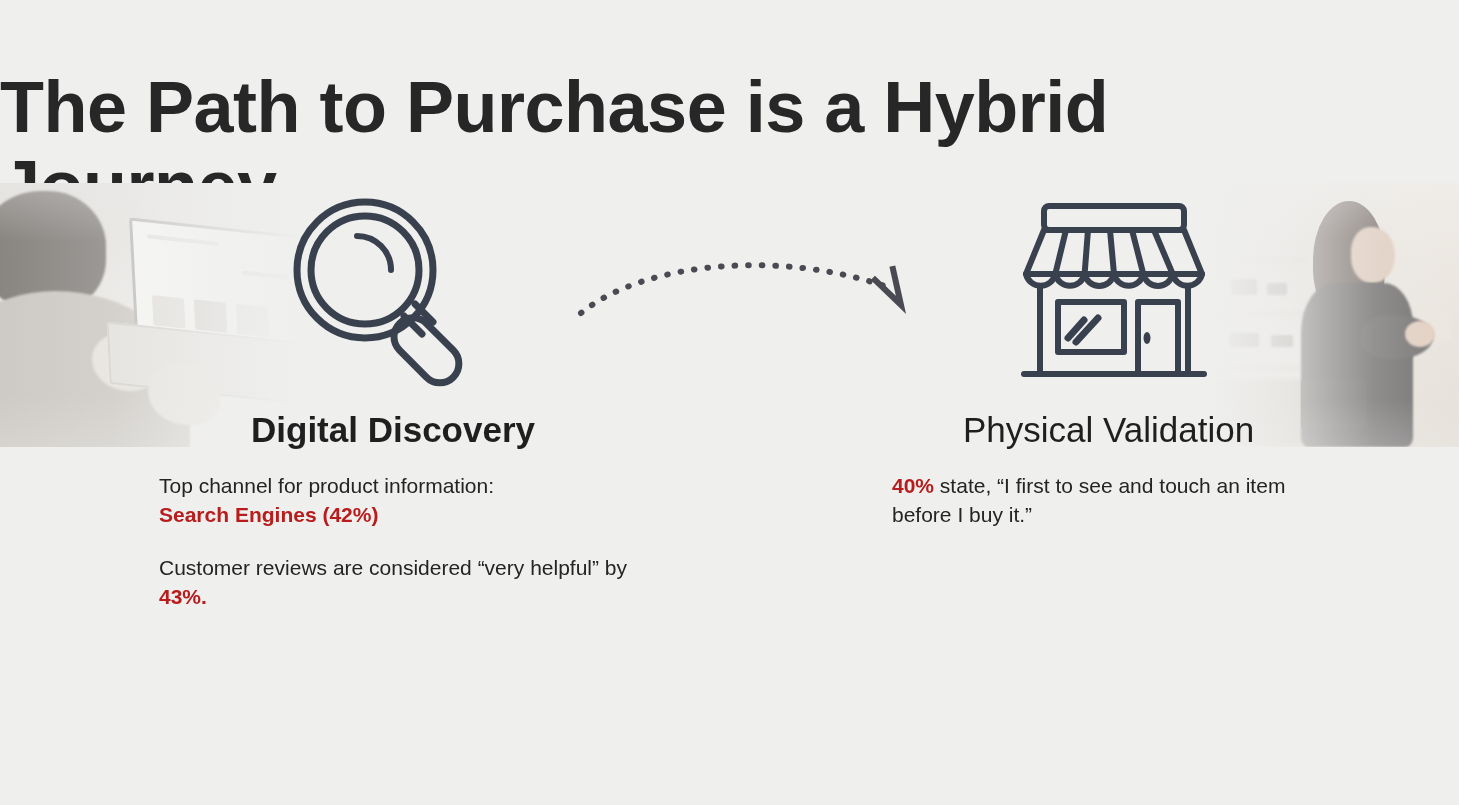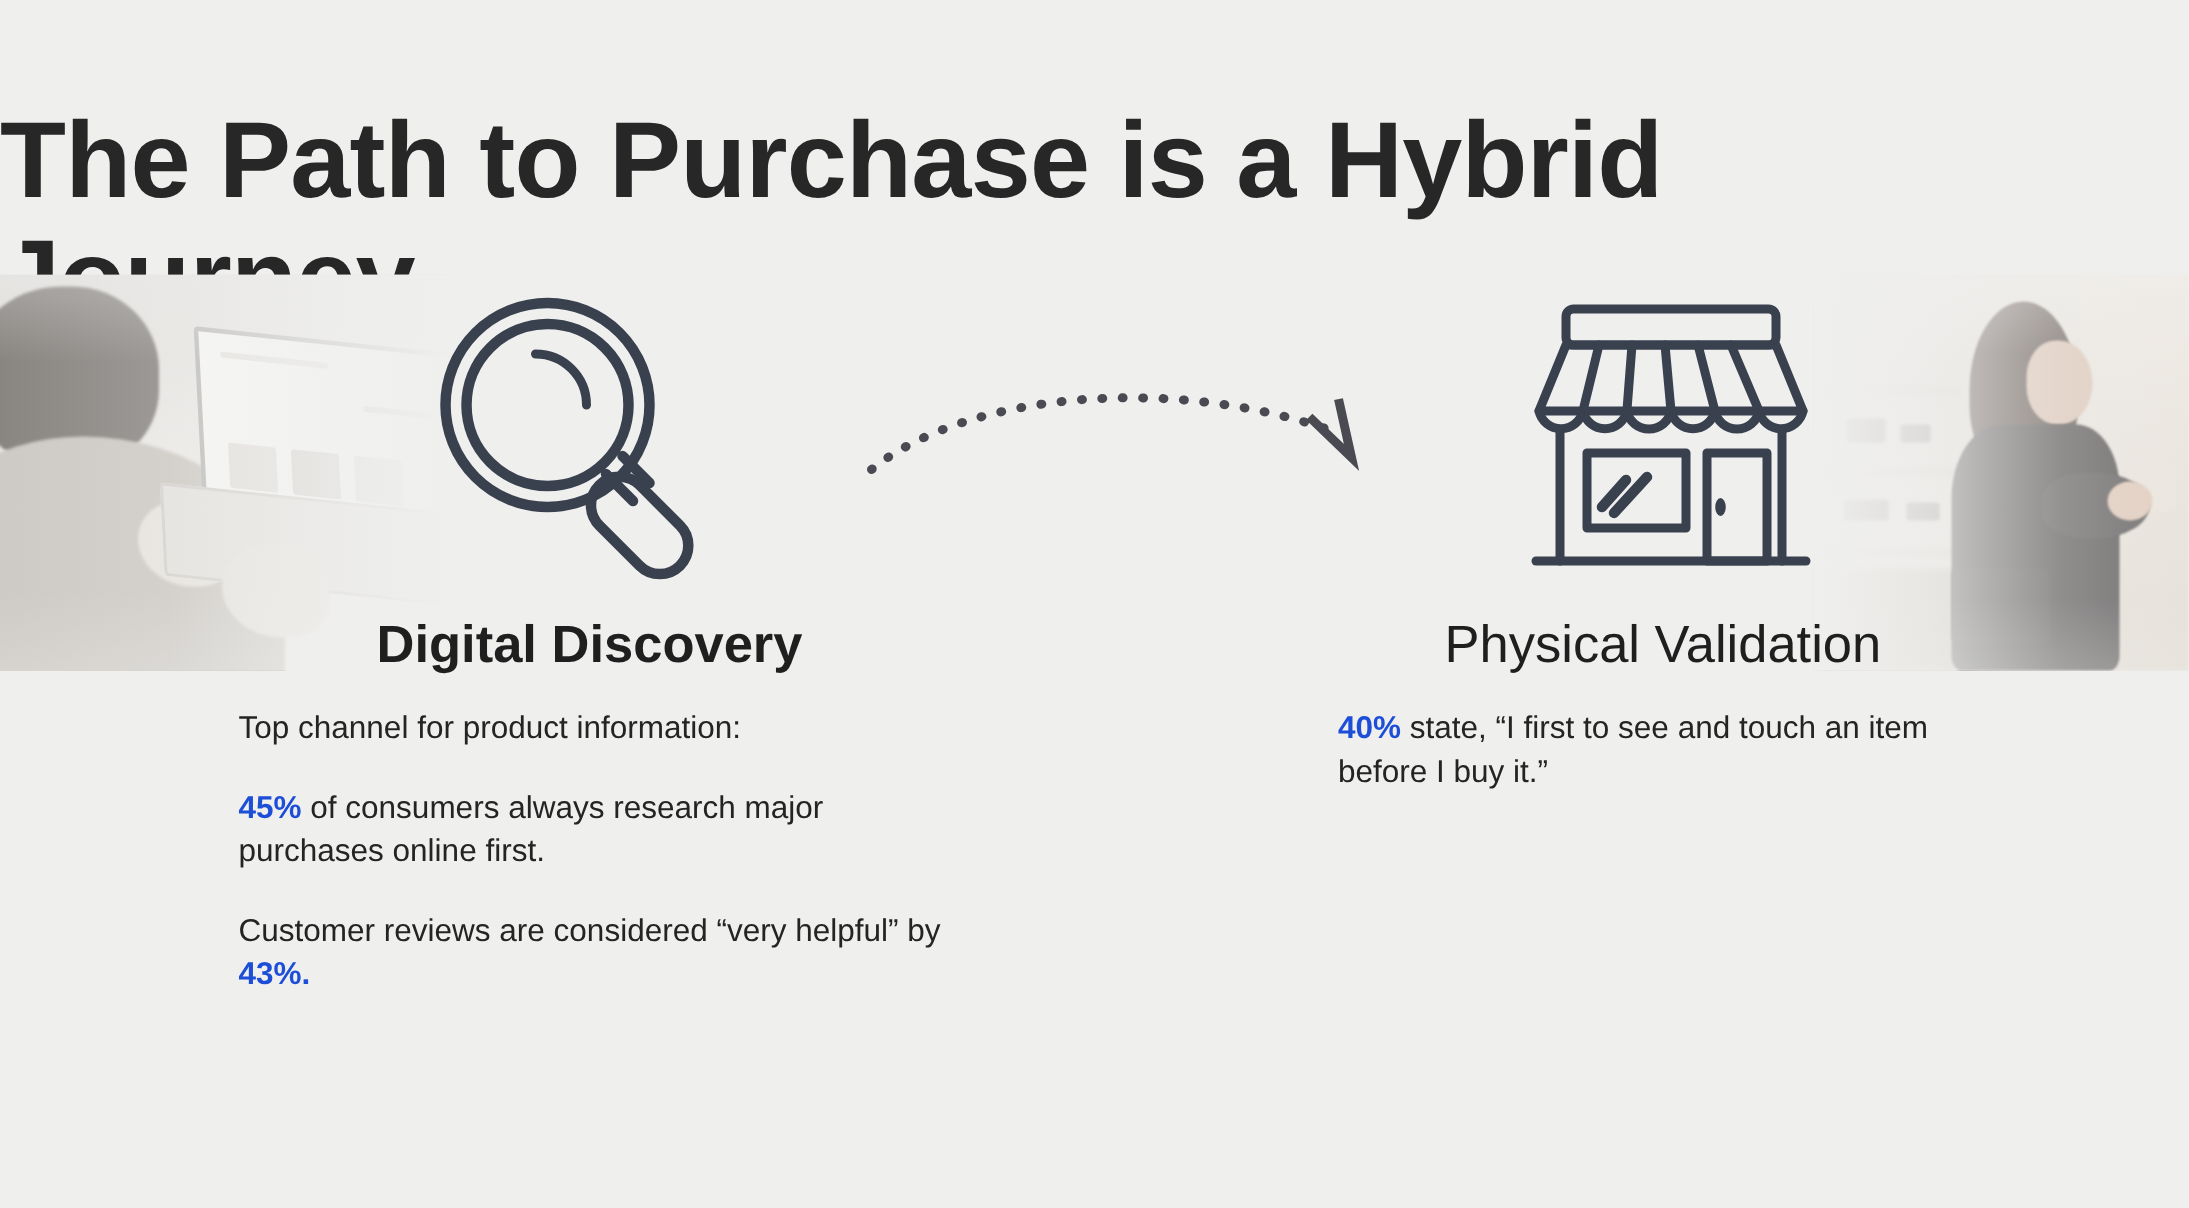--- a/index.html
+++ b/index.html
@@ -285,21 +285,21 @@
   .col-right { left: 892px; width: 450px; }
 
   .fact {
     font-size: 21px;
     line-height: 1.38;
     color: #242424;
     margin-bottom: 24px;
   }
   .fact:last-child { margin-bottom: 0; }
   .hl {
-    color: #1d4ed8;
+    color: #b91c1c;
     font-weight: bold;
   }
 
   
   .footer {
     position: absolute;
     top: 727px;
     left: 0;
     width: 1459px;
     text-align: center;
@@ -414,25 +414,23 @@
 </div>
 
 <div class="sec-heading heading-left">Digital Discovery</div>
 
 <div class="sec-heading heading-right">Physical Validation</div>
 
 <div class="col col-left">
 
   <div class="fact">
     <span>Top channel for product information:</span><br>
+    <span class="hl">Search Engines (42%)</span>
   </div>
 
-  <div class="fact">
-    <span class="hl">45%</span><span> of consumers always research major purchases online first.</span>
-  </div>
 
   <div class="fact">
     <span>Customer reviews are considered “very helpful” by </span><span class="hl">43%.</span>
   </div>
 
 </div>
 
 <div class="col col-right">
 
   <div class="fact">

